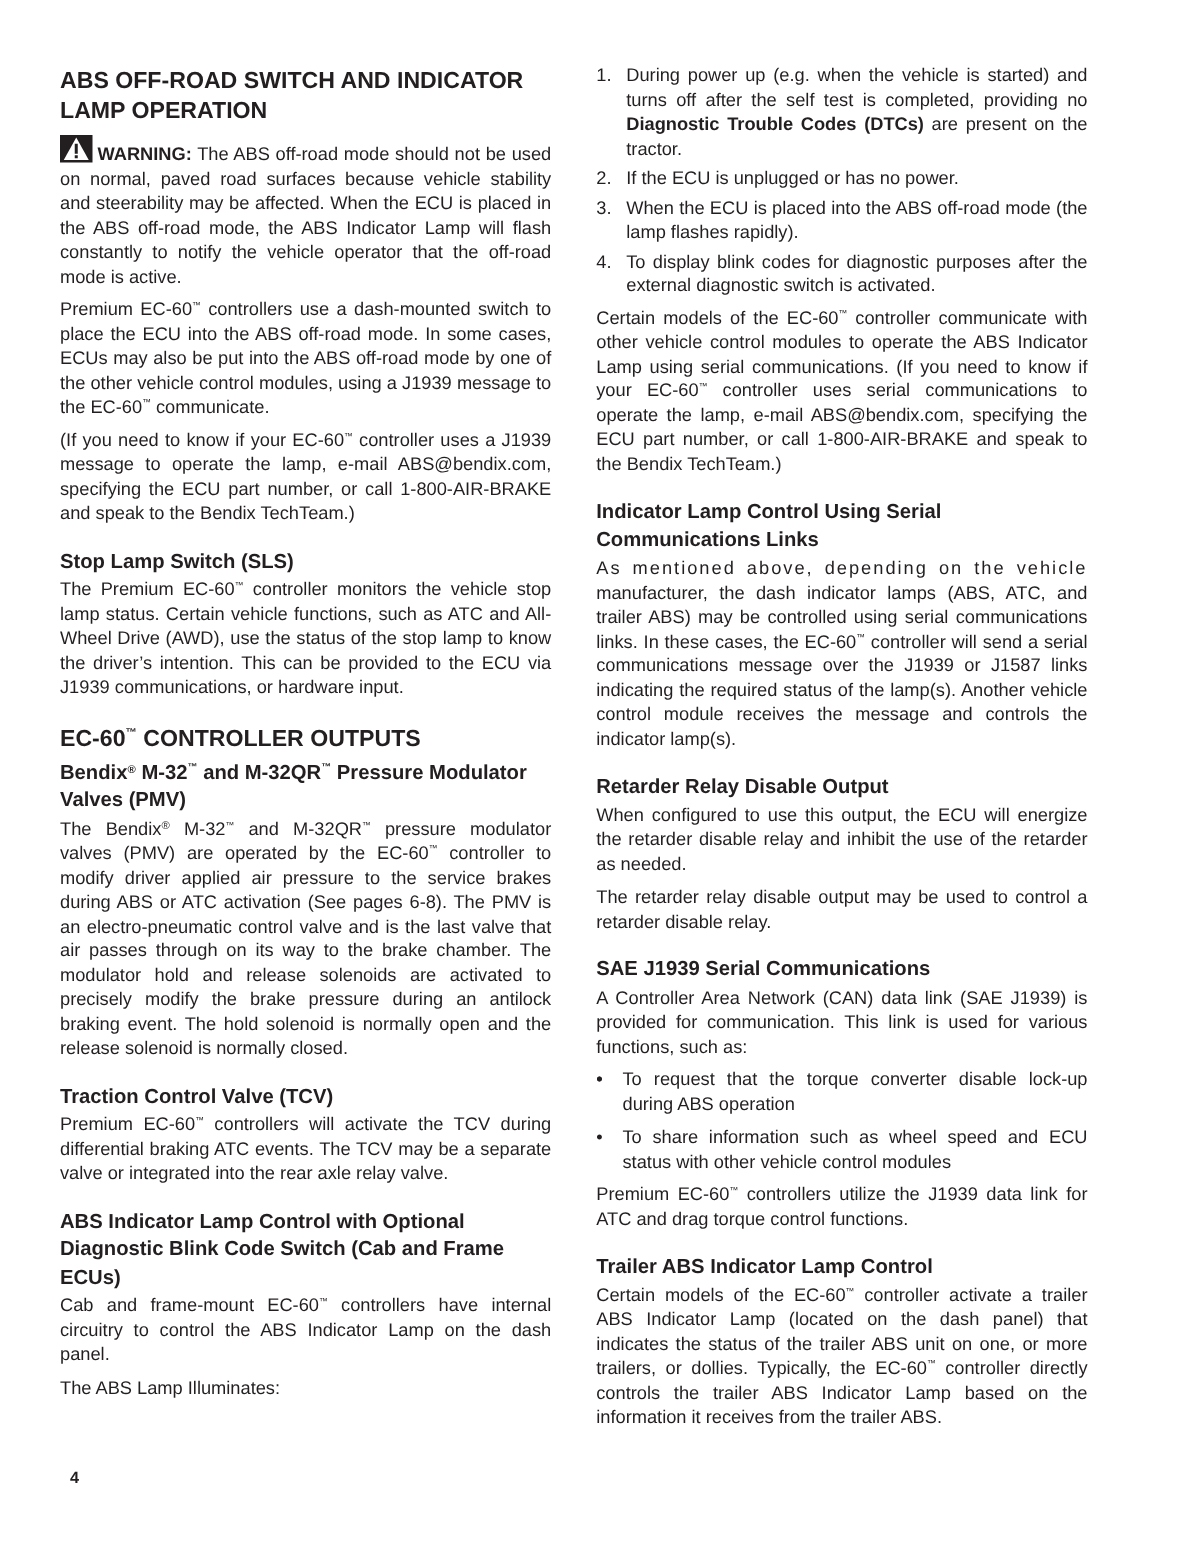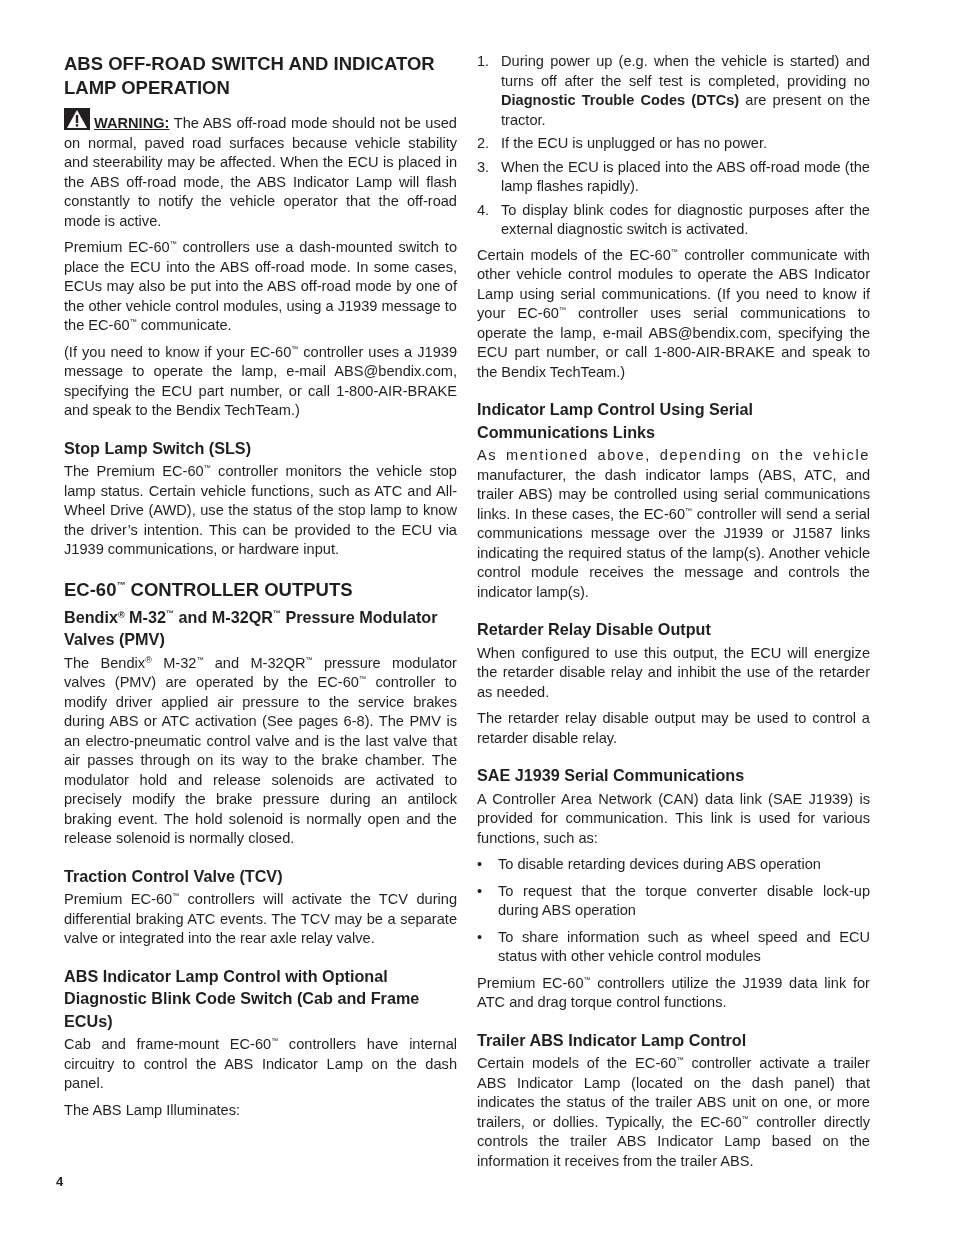--- a/index.html
+++ b/index.html
@@ -1,21 +1,21 @@
 <!DOCTYPE html>
 <html><head>
 <meta charset="utf-8">
 <style>
   html, body { margin: 0; padding: 0; background: #ffffff; }
   body {
     width: 954px; height: 1235px; position: relative; overflow: hidden;
     font-family: "Liberation Sans", sans-serif; color: #231f20;
   }
   .col { position: absolute; top: 52px; width: 393px; }
-  .col.left { left: 64px; }
+  .col.left { left: 48px; }
   .col.right { left: 477px; }
   h1 {
     font-size: 18.5px; font-weight: bold; margin: 0 0 8px 0; line-height: 24px; letter-spacing: 0;
   }
   h1.top { margin-top: 0; }
   h1.mid { margin-top: 18px; margin-bottom: 4px; }
   h2 {
     font-size: 16.2px; font-weight: bold; margin: 0 0 3px 0; line-height: 22.5px;
   }
   p {
@@ -24,21 +24,21 @@
   .sec { margin-top: 16px; }
   sup.tm { font-size: 7px; vertical-align: 6px; line-height: 0; }
   sup.reg { font-size: 9px; vertical-align: 5px; line-height: 0; }
   h2 sup.tm { font-size: 8px; vertical-align: 7px; }
   h1 sup.tm { font-size: 9px; vertical-align: 8px; }
   .warn-icon {
     display: inline-block; width: 26px; height: 22px; background: #231f20; vertical-align: -2px;
     position: relative; margin-right: 4px;
   }
   .warn-icon svg { position: absolute; left: 2px; top: 1px; }
-  .warn-label { font-weight: bold; text-decoration: underline; }
+  .warn-label { font-weight: bold; }
   ol, ul { margin: 0 0 6px 0; padding: 0; list-style: none; }
   li {
     font-size: 14.6px; line-height: 19.5px; margin: 0 0 4px 0; position: relative; padding-left: 24px; text-align: justify;
   }
   li .num, li .bullet { position: absolute; left: 0; top: 0; }
   ul li { margin-bottom: 7px; padding-left: 21px; }
   b.inline { font-weight: bold; }
   .page-number {
     position: absolute; left: 56px; top: 1174px; font-size: 13px; font-weight: bold;
   }
@@ -94,21 +94,21 @@
   <h2 class="sec">Indicator Lamp Control Using Serial Communications Links</h2>
   <p><span class="spaced">As mentioned above, depending on the vehicle</span><span> manufacturer, the dash indicator lamps (ABS, ATC, and trailer ABS) may be controlled using serial communications links.  In these cases, the EC-60</span><sup class="tm">™</sup><span> controller will send a serial communications message over the J1939 or J1587 links indicating the required status of the lamp(s).  Another vehicle control module receives the message and controls the indicator lamp(s).</span></p>
 
   <h2 class="sec">Retarder Relay Disable Output</h2>
   <p>When configured to use this output, the ECU will energize the retarder disable relay and inhibit the use of the retarder as needed.</p>
   <p>The retarder relay disable output may be used to control a retarder disable relay.</p>
 
   <h2 class="sec">SAE J1939 Serial Communications</h2>
   <p>A Controller Area Network (CAN) data link (SAE J1939) is provided for communication.  This link is used for various functions, such as:</p>
   <ul>
-    <li><span class="bullet">•</span><span>To disable retarding devices during ABS operation</span></li>
+    <li><span class="bullet">•</span></li>
     <li><span class="bullet">•</span><span>To request that the torque converter disable lock-up during ABS operation</span></li>
     <li><span class="bullet">•</span><span>To share information such as wheel speed and ECU status with other vehicle control modules</span></li>
   </ul>
   <p><span>Premium EC-60</span><sup class="tm">™</sup><span> controllers utilize the J1939 data link for ATC and drag torque control functions.</span></p>
 
   <h2 class="sec">Trailer ABS Indicator Lamp Control</h2>
   <p><span>Certain models of the EC-60</span><sup class="tm">™</sup><span> controller activate a trailer ABS Indicator Lamp (located on the dash panel) that indicates the status of the trailer ABS unit on one, or more trailers, or dollies.  Typically, the EC-60</span><sup class="tm">™</sup><span> controller directly controls the trailer ABS Indicator Lamp based on the information it receives from the trailer ABS.</span></p>
 </div>
 
 <div class="page-number">4</div>

